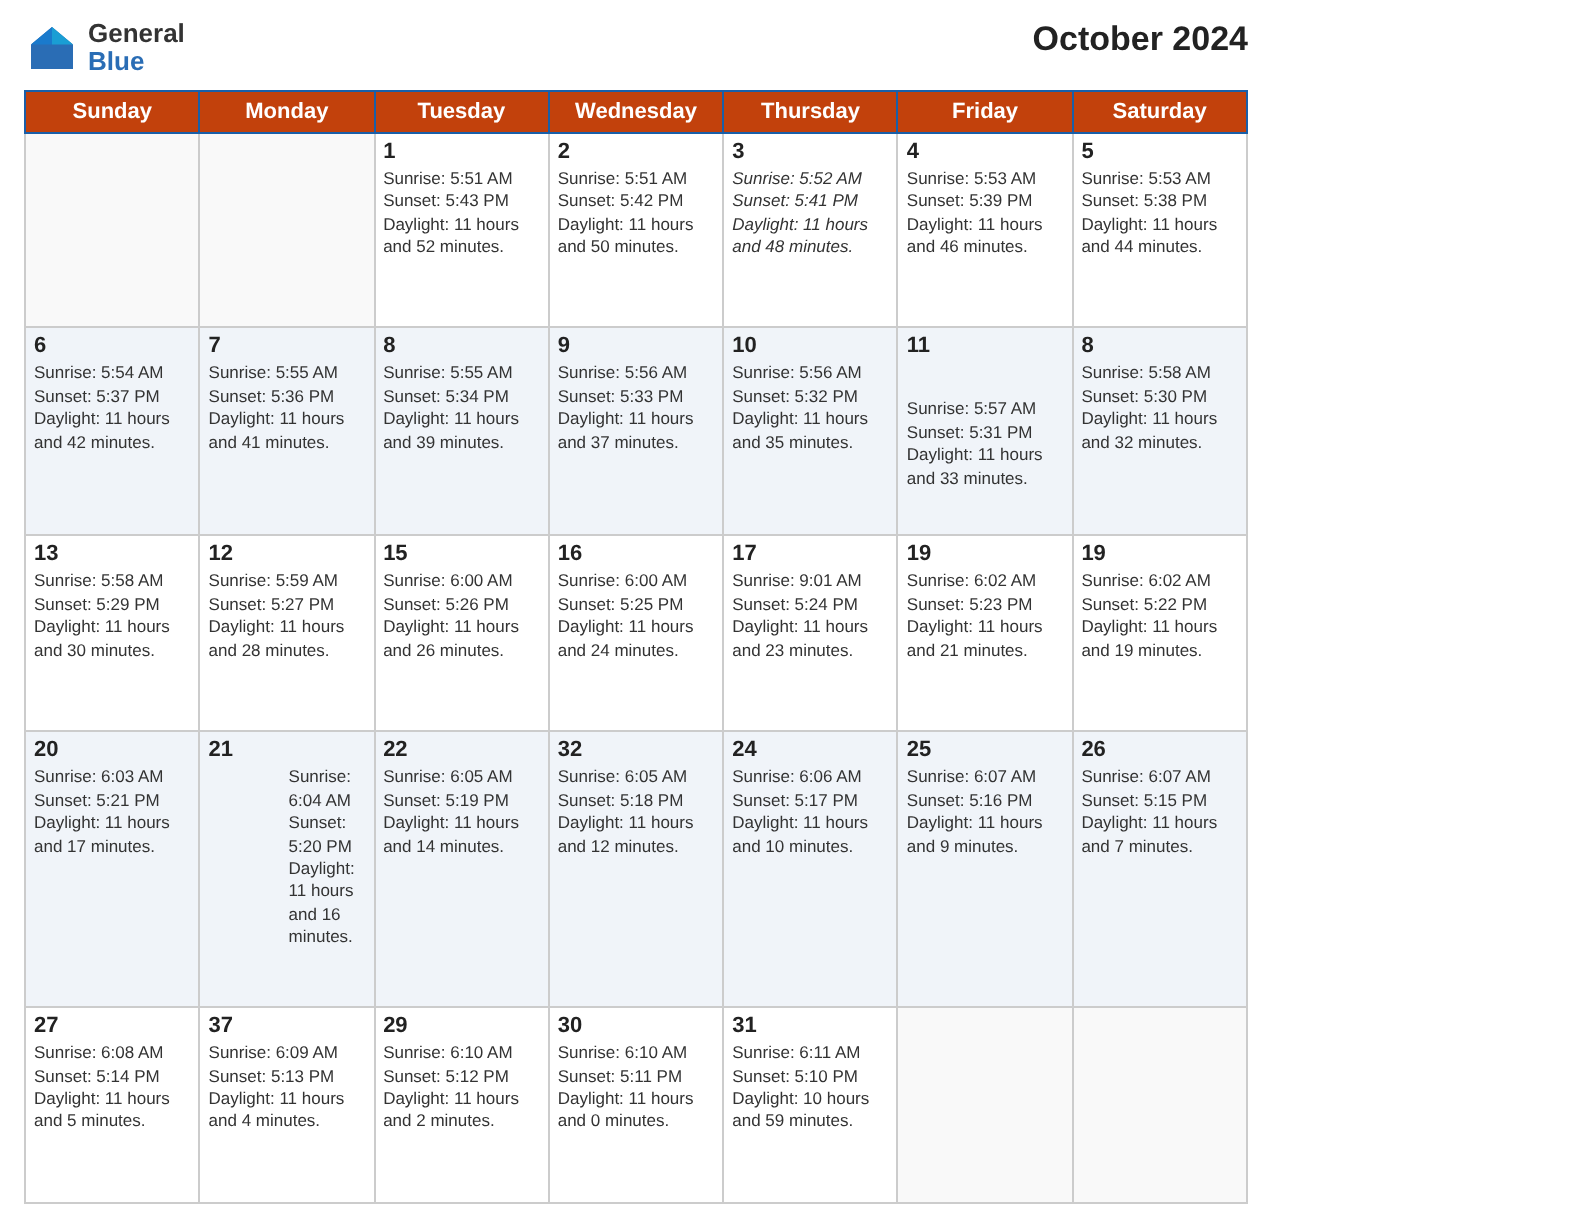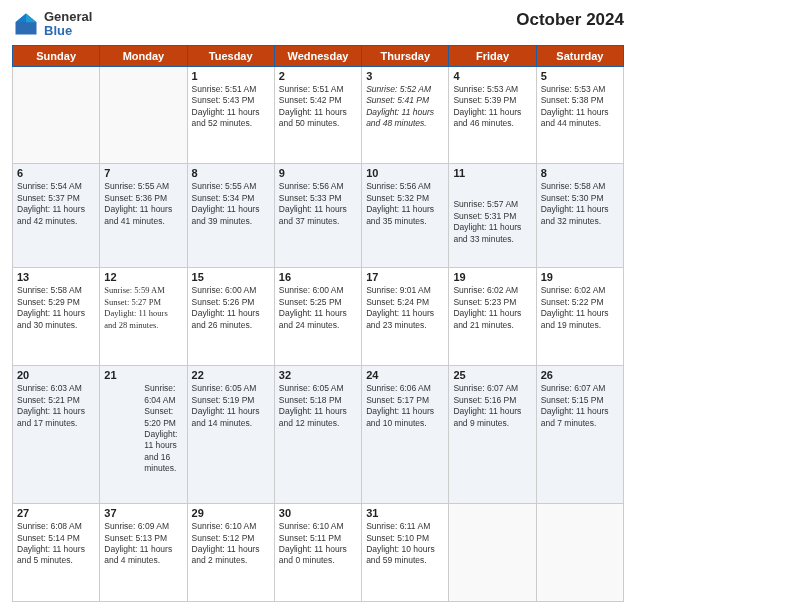--- a/index.html
+++ b/index.html
@@ -225,21 +225,21 @@
         <tr>
           <td>
             <span class="day-num">13</span>
             <div class="cell-text" style="white-space: pre-line;">Sunrise: 5:58 AM
 Sunset: 5:29 PM
 Daylight: 11 hours
 and 30 minutes.</div>
           </td>
           <td>
             <span class="day-num">12</span>
-            <div class="cell-text" style="white-space: pre-line; font-family: Liberation Serif, serif;">Sunrise: 5:59 AM
+            <div class="cell-text" style="white-space: pre-line;">Sunrise: 5:59 AM
 Sunset: 5:27 PM
 Daylight: 11 hours
 and 28 minutes.</div>
           </td>
           <td>
             <span class="day-num">15</span>
             <div class="cell-text" style="white-space: pre-line;">Sunrise: 6:00 AM
 Sunset: 5:26 PM
 Daylight: 11 hours
 and 26 minutes.</div>

